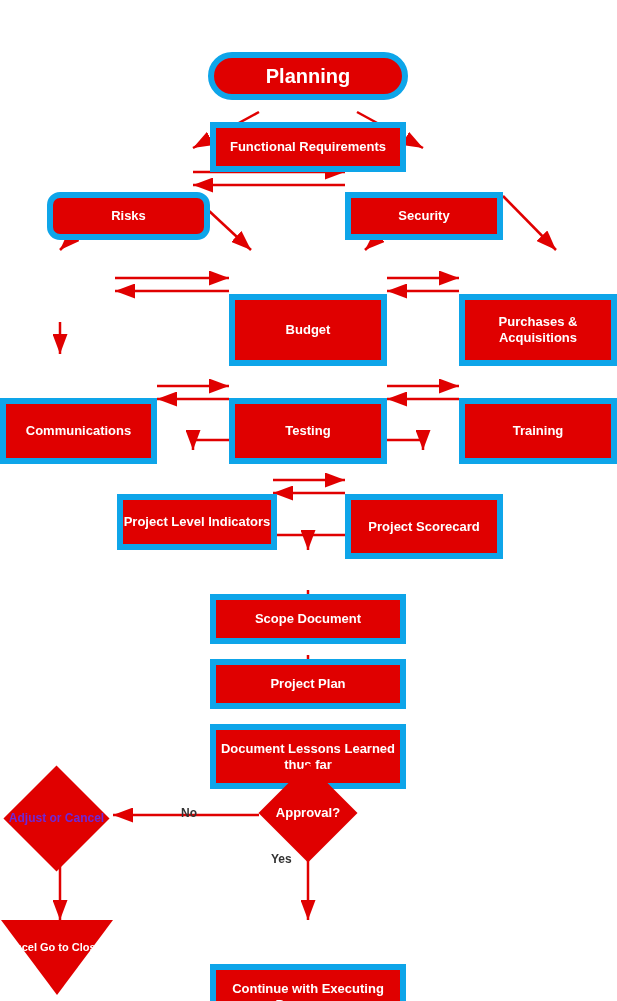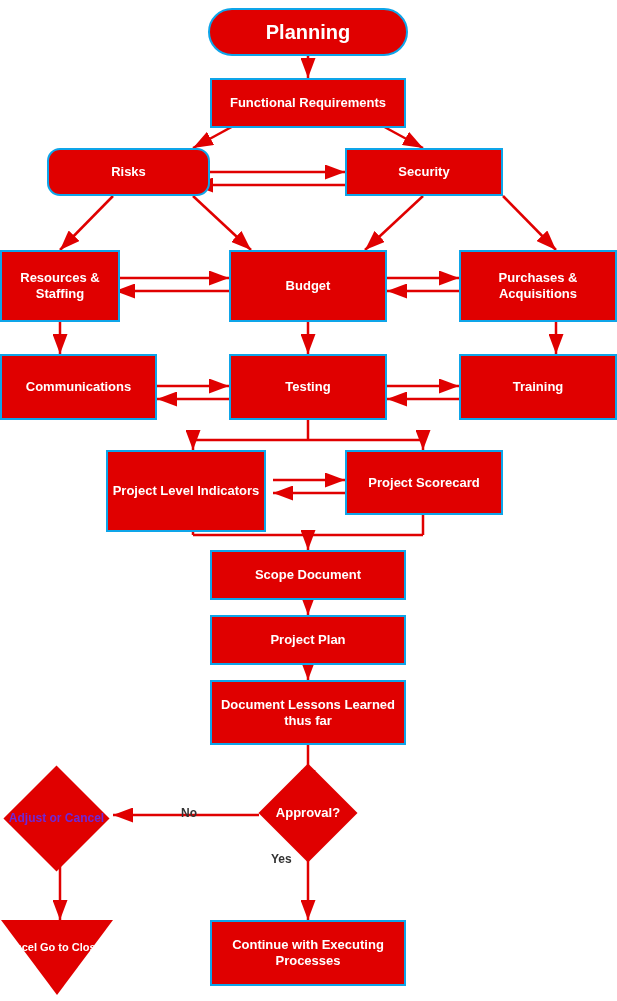--- a/index.html
+++ b/index.html
@@ -16,26 +16,27 @@
       width: 617px;
       padding: 10px 0 20px 0;
     }
     
     .box {
       background: #e00000;
       color: #fff;
       font-weight: bold;
       font-size: 13px;
       text-align: center;
-      border: 2px solid #0ea5e9;
+      border: 6px solid #0ea5e9;
       display: flex;
       align-items: center;
       justify-content: center;
       line-height: 1.2;
       position: absolute;
+      margin-top: 44px;
     }
     .box.pill {
       border-radius: 50px;
       font-size: 20px;
       font-weight: 900;
     }
     
     .arrows-svg {
       position: absolute;
       top: 0;
@@ -138,23 +139,20 @@
   </div>
 
   <div class="box" style="left:47px; top:148px; width:163px; height:48px;border-radius:13px;">
     <span>Risks</span>
   </div>
 
   <div class="box" style="left:345px; top:148px; width:158px; height:48px;">
     <span>Security</span>
   </div>
 
-  <div class="box" style="left:0px; top:250px; width:120px; height:72px;">
-    <span>Resources &amp; Staffing</span>
-  </div>
 
   <div class="box" style="left:459px; top:250px; width:158px; height:72px;">
     <span>Purchases &amp; Acquisitions</span>
   </div>
 
   <div class="box" style="left:229px; top:250px; width:158px; height:72px;">
     <span>Budget</span>
   </div>
 
   <div class="box" style="left:0px; top:354px; width:157px; height:66px;">
@@ -162,21 +160,21 @@
   </div>
 
   <div class="box" style="left:229px; top:354px; width:158px; height:66px;">
     <span>Testing</span>
   </div>
 
   <div class="box" style="left:459px; top:354px; width:158px; height:66px;">
     <span>Training</span>
   </div>
 
-  <div class="box" style="left:106px; top:450px; width:160px; height:82px;">
+  <div class="box" style="left:117px; top:450px; width:160px; height:56px;">
     <span>Project Level Indicators</span>
   </div>
 
   <div class="box" style="left:345px; top:450px; width:158px; height:65px;">
     <span>Project Scorecard</span>
   </div>
 
   <div class="box" style="left:210px; top:550px; width:196px; height:50px;">
     <span>Scope Document</span>
   </div>

